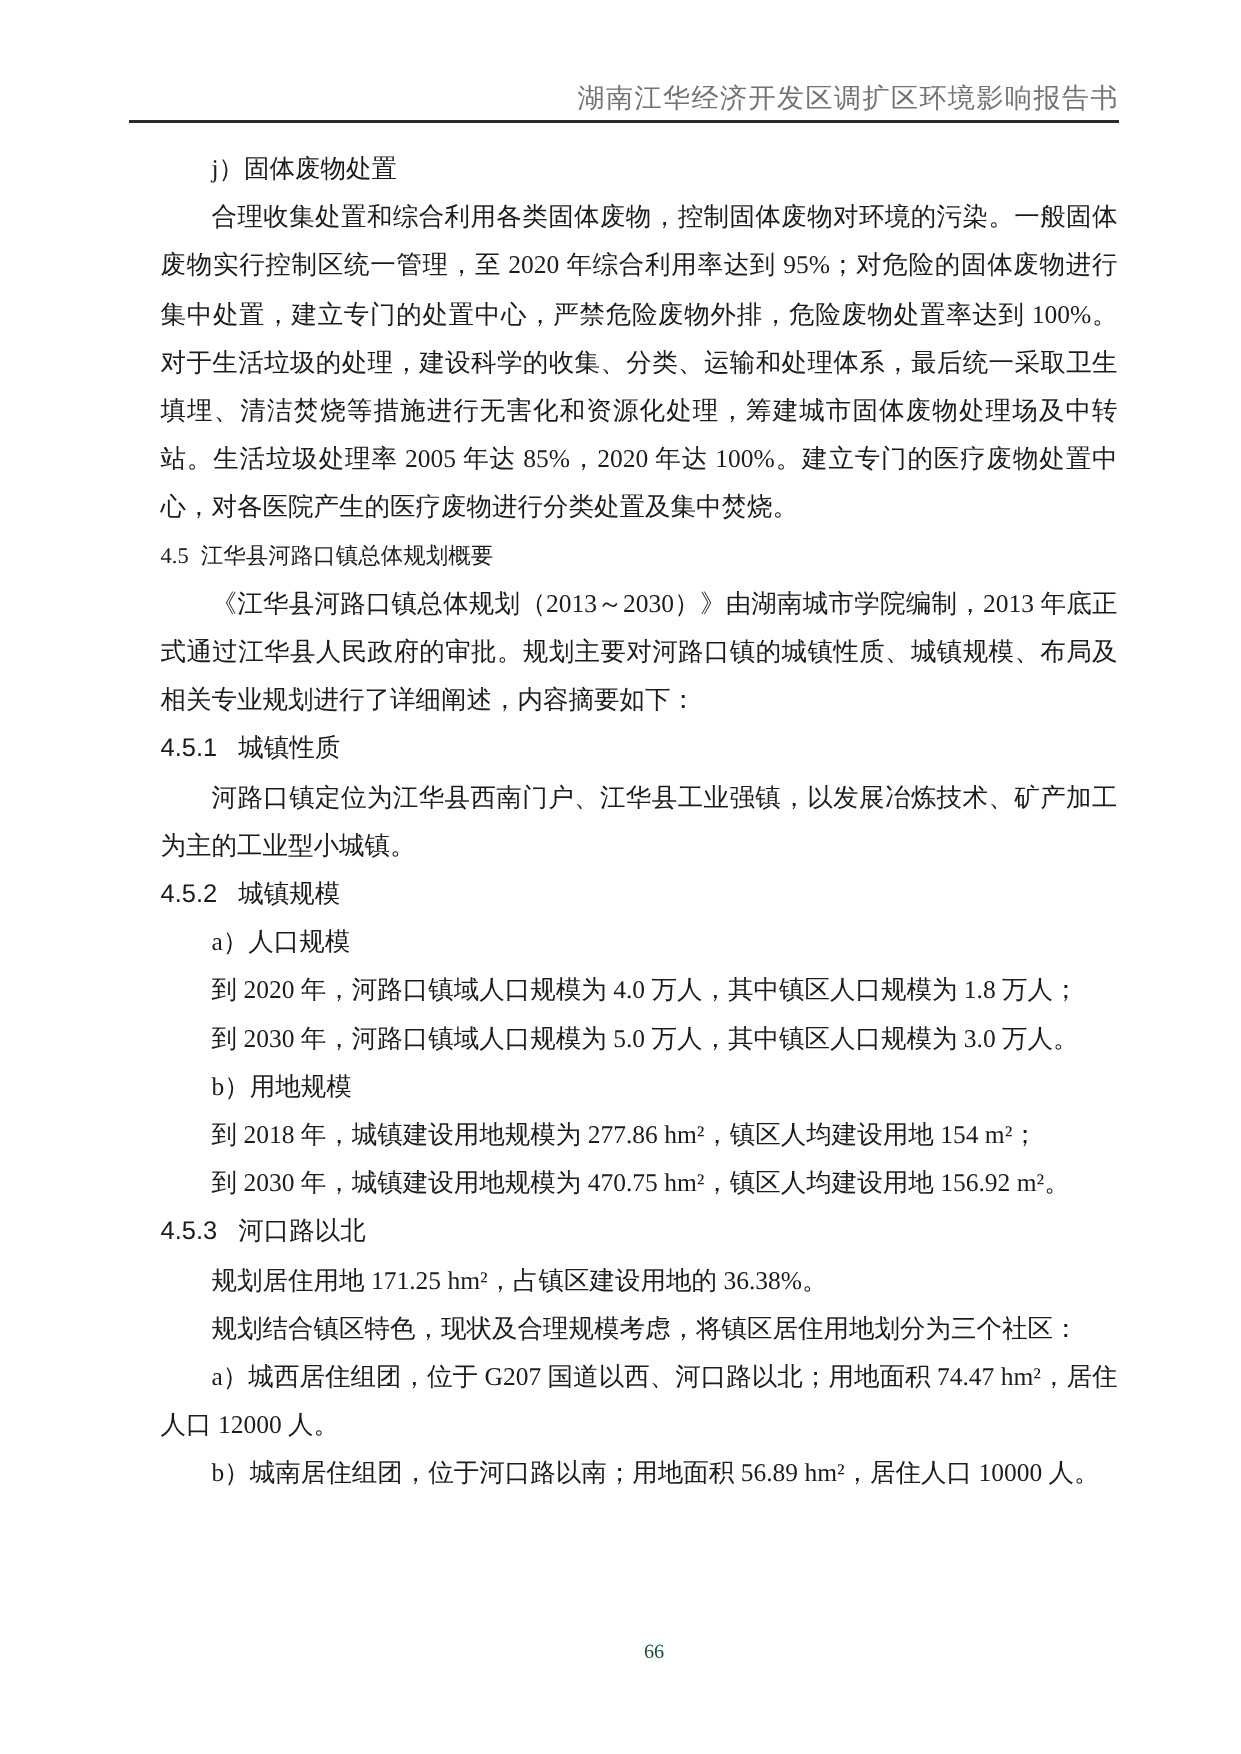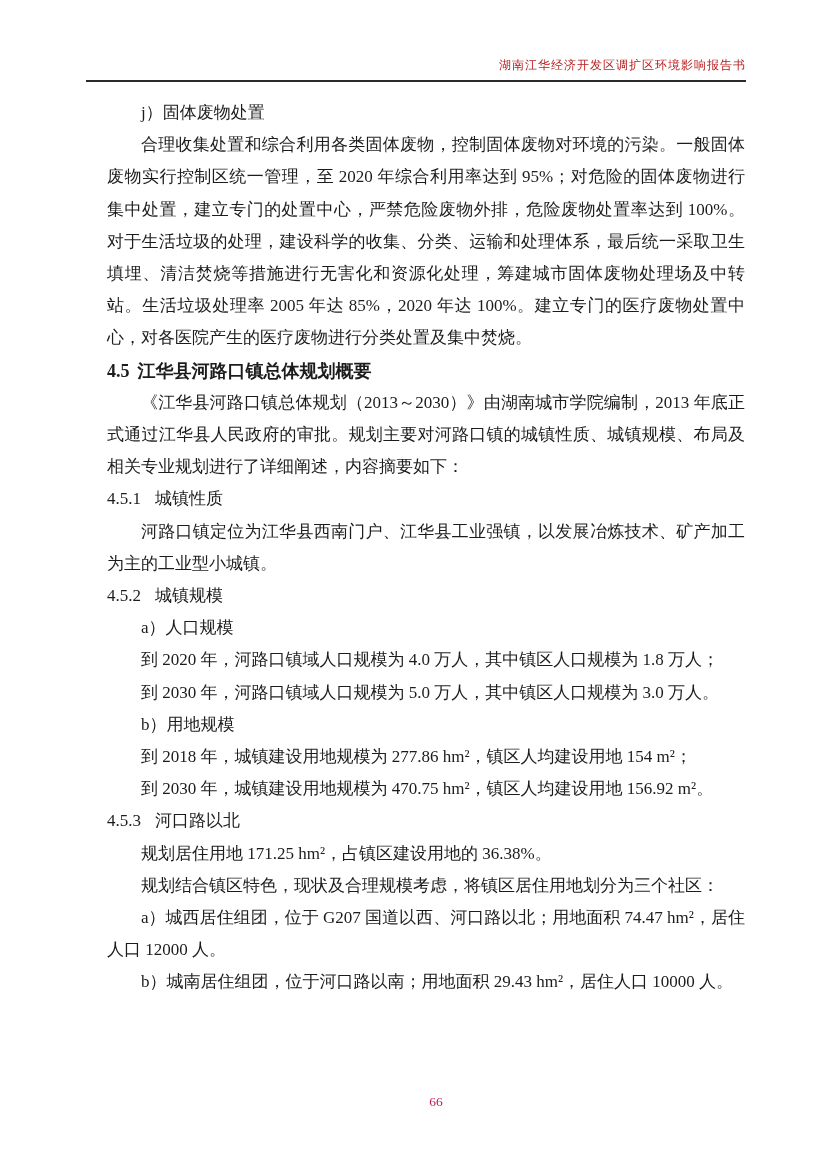--- a/index.html
+++ b/index.html
@@ -15,23 +15,23 @@
   
   .header {
     position: absolute;
     top: 55px;
     left: 86px;
     width: 660px;
   }
   .header-title {
     display: block;
     text-align: right;
-    font-size: 12px;
+    font-size: 18px;
     letter-spacing: 1px;
-    color: #b91c1c;
+    color: #737373;
     line-height: 20px;
   }
   .header-rule {
     margin-top: 5px;
     height: 0;
     border-bottom: 2px solid #2b2b2b;
   }
   
   .content {
     position: absolute;
@@ -40,53 +40,53 @@
     width: 638px;
     font-size: 17px;
     line-height: 32.2px;
     text-align: justify;
   }
   .content p { margin: 0; }
   .para-indent { text-indent: 34px; }
   .para-noindent { text-indent: 0; }
   .h1 {
     margin: 2px 0;
-    font-weight: bold;
-    font-size: 18px;
+    font-weight: normal;
+    font-size: 15px;
     line-height: 32.2px;
     font-family: "Liberation Sans", "DejaVu Sans", sans-serif;
     text-align: left;
   }
   .h1 .h-num {
     margin-right: 8px;
     font-family: "Liberation Serif", "DejaVu Serif", serif;
   }
   .h2 {
     margin: 1px 0;
     font-weight: normal;
     font-size: 17px;
     line-height: 32.2px;
     font-family: "Liberation Sans", "DejaVu Sans", sans-serif;
     text-align: left;
   }
   .h2 .h-num {
     margin-right: 14px;
-    font-family: Liberation Serif, serif;
+    font-family: Liberation Sans, sans-serif;
   }
   
   .footer {
     position: absolute;
     top: 1092px;
     left: 0;
     width: 100%;
     text-align: center;
   }
   .page-number {
     font-size: 13.5px;
-    color: #be185d;
+    color: #14532d;
     margin-left: 45px;
   }
 </style>
 </head>
 <body>
 
 <div class="page">
 
   <div class="header">
     <span class="header-title">湖南江华经济开发区调扩区环境影响报告书</span>
@@ -131,21 +131,21 @@
     <p class="h2">
       <span class="h-num">4.5.3</span><span>河口路以北</span>
     </p>
 
     <p class="para-indent">规划居住用地 171.25 hm²，占镇区建设用地的 36.38%。</p>
 
     <p class="para-indent">规划结合镇区特色，现状及合理规模考虑，将镇区居住用地划分为三个社区：</p>
 
     <p class="para-indent">a）城西居住组团，位于 G207 国道以西、河口路以北；用地面积 74.47 hm²，居住人口 12000 人。</p>
 
-    <p class="para-indent">b）城南居住组团，位于河口路以南；用地面积 29.43 hm²，居住人口 10000 人。</p>
+    <p class="para-indent">b）城南居住组团，位于河口路以南；用地面积 56.89 hm²，居住人口 10000 人。</p>
 
   </div>
 
   <div class="footer">
     <span class="page-number">66</span>
   </div>
 
 </div>
 
 </body></html>

